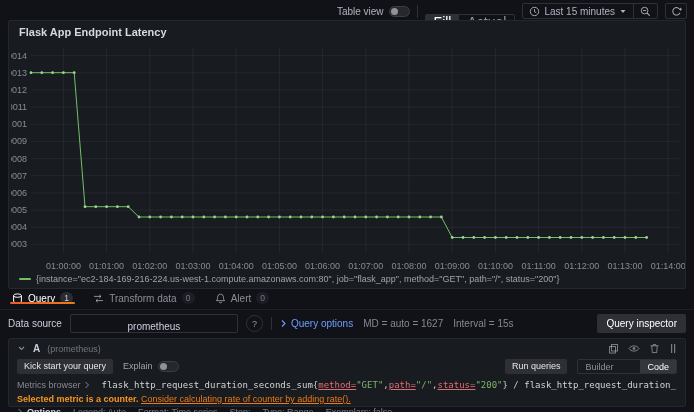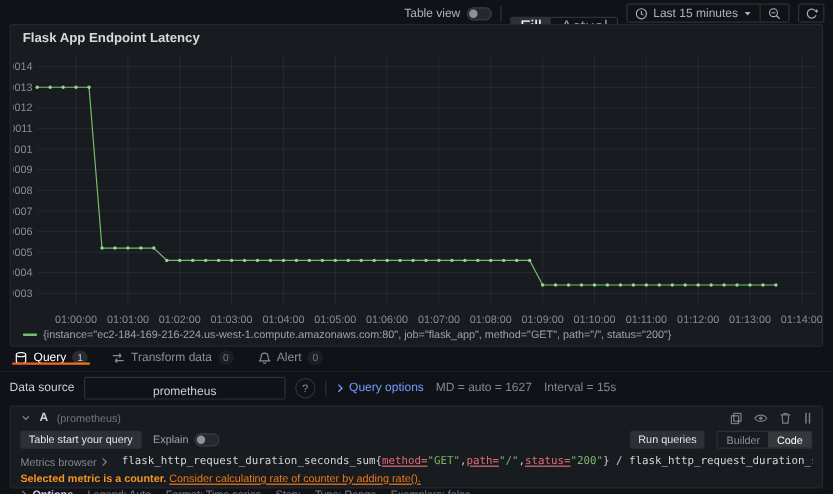--- a/index.html
+++ b/index.html
@@ -66,21 +66,21 @@
     background:#181b1f; border:1px solid #25272e; border-radius:2px; padding:3px 8px; }
   .q-header { display:flex; align-items:center; gap:7px; height:13px; font-size:10px; }
   .q-ref { color:#ccccdc; font-weight:bold; }
   .q-ds-hint { font-size:9px; color:rgba(204,204,220,0.5); }
   .q-head-icons { margin-left:auto; display:flex; align-items:center; gap:9px; color:rgba(204,204,220,0.55); }
   .q-head-icons > * { cursor:pointer; }
   .q-toolbar { display:flex; align-items:center; gap:10px; height:18px; margin-top:2px; }
   .btn-sm { height:15px; line-height:15px; padding:0 7px; border-radius:2px; background:rgba(204,204,220,0.12);
     color:#e3e4e8; font-size:9px; cursor:pointer; white-space:nowrap; }
   .explain { display:flex; align-items:center; gap:5px; font-size:9px; color:rgba(204,204,220,0.75); }
-  .radio-group { display:flex; height:15px; border:1px solid #2c3235; border-radius:2px; overflow:hidden; font-size:9px; }
+  .radio-group { display:flex; height:15px; border:1px solid #2c3235; border-radius:2px; overflow:hidden; font-size:9px;gap:20px; }
   .radio-item { padding:0 7px; line-height:14px; color:rgba(204,204,220,0.65); cursor:pointer; }
   .radio-item.active { background:rgba(204,204,220,0.16); color:#fff; }
   .q-code-row { display:flex; align-items:center; gap:12px; margin-top:3px; height:14px; }
   .mb-label { display:flex; align-items:center; gap:3px; font-size:9px; color:rgba(204,204,220,0.6); white-space:nowrap; cursor:pointer; }
   .q-code { flex:1; font-family:"DejaVu Sans Mono","Liberation Mono",monospace; font-size:9px; white-space:nowrap; overflow:hidden; color:#d4d4d4; }
   .c-metric { color:#d4d4d4; } .c-punct { color:#c8c8c8; }
   .c-label { color:#e06c75;text-decoration:underline; } .c-string { color:#7db36a; }
   .q-warning { margin-top:2px; font-size:9px; white-space:nowrap; }
   .warn-main { color:#f79520; font-weight:bold; }
   .warn-link { color:#eb7b18; text-decoration:underline; cursor:pointer; }
@@ -300,20 +300,21 @@
     <span class="qo-link">
       <svg class="ic" width="7" height="9" viewBox="0 0 7 9">
           <path d="M2 1.5 L5 4.5 L2 7.5" fill="none" stroke="currentColor" stroke-width="1.1"></path>
         </svg>
       <span>Query options</span>
     </span>
     <span class="dim">MD = auto = 1627</span>
     <span class="dim">Interval = 15s</span>
   </div>
   <span class="spacer"></span>
+  <span class="btn-secondary">Query inspector</span>
 </div>
 
 <div class="query-card">
   <div class="q-header">
     <svg class="ic dim" width="9" height="9" viewBox="0 0 9 9">
         <path d="M2 3 L4.5 5.5 L7 3" fill="none" stroke="currentColor" stroke-width="1.1"></path>
       </svg>
     <span class="q-ref">A</span>
     <span class="q-ds-hint">(prometheus)</span>
     <span class="q-head-icons">
@@ -329,21 +330,21 @@
           <path d="M1.5 2.8 h8 M4.2 2.8 V1.6 h2.6 V2.8 M2.8 2.8 l.5 6.8 h4.4 l.5-6.8" fill="none" stroke="currentColor" stroke-width="1"></path>
         </svg>
       <svg class="ic" width="8" height="11" viewBox="0 0 8 11">
           <rect x="2" y="1" width="1.2" height="9" fill="currentColor"></rect>
           <rect x="5" y="1" width="1.2" height="9" fill="currentColor"></rect>
         </svg>
     </span>
   </div>
 
   <div class="q-toolbar">
-    <span class="btn-sm">Table start your query</span>
+    <span class="btn-sm">Kick start your query</span>
     <span class="explain">
       <span>Explain</span>
       <span class="switch"></span>
     </span>
     <span class="spacer"></span>
     <span class="btn-sm">Run queries</span>
     <span class="radio-group">
       <span class="radio-item">Builder</span>
       <span class="radio-item active">Code</span>
     </span>

